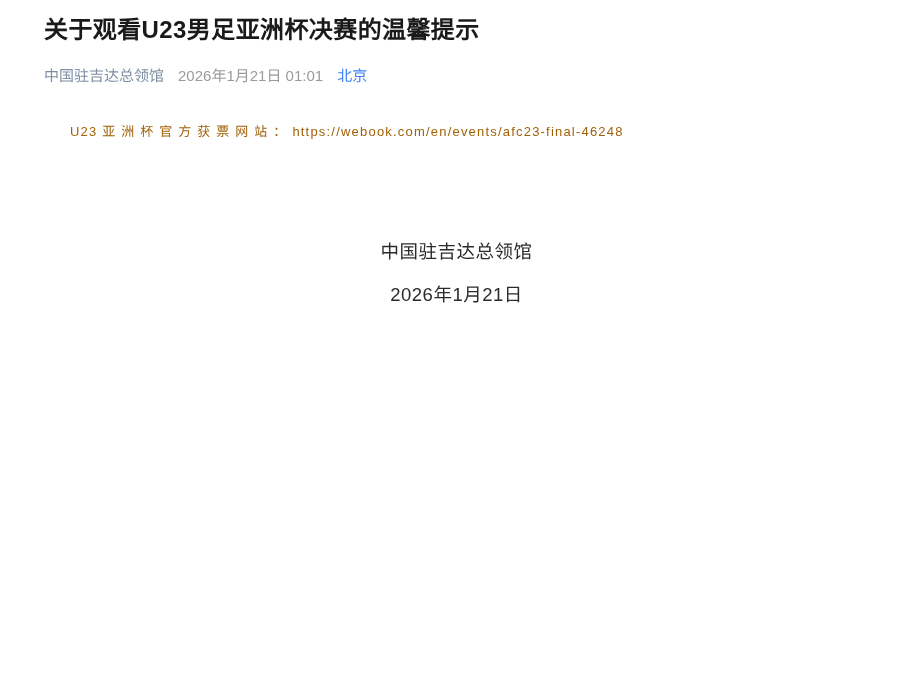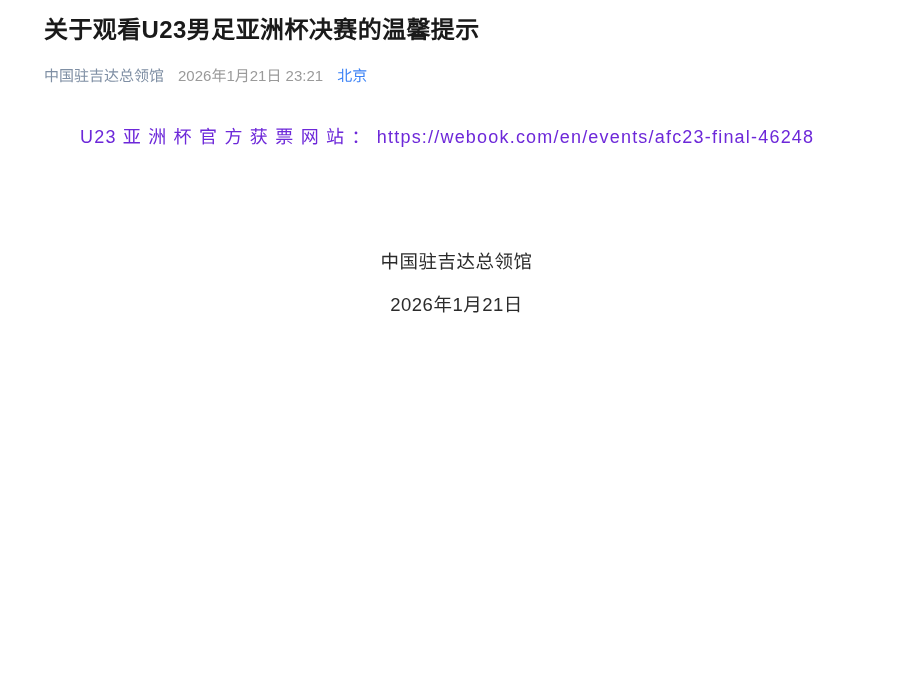--- a/index.html
+++ b/index.html
@@ -54,23 +54,23 @@
   }
   .kw {
     color: #3d6fa8;
   }
   .kw-sup {
     font-size: 10px;
     vertical-align: super;
     color: #3d6fa8;
   }
   .link-para {
-    font-size: 18px;
+    font-size: 13px;
     line-height: 2.0;
-    color: #6d28d9;
+    color: #a16207;
     letter-spacing: 1.2px;
     margin: 0 0 22px 0;
     text-indent: 2em;
     word-break: break-all;
   }
   .signature-block {
     margin-top: 86px;
     text-align: center;
     font-size: 18.5px;
     line-height: 2.3;
@@ -83,21 +83,21 @@
 </style>
 </head>
 <body>
 
 <div class="article">
 
   <h1 class="article-title">关于观看U23男足亚洲杯决赛的温馨提示</h1>
 
   <div class="meta-line">
     <span class="meta-source">中国驻吉达总领馆</span>
-    <span class="meta-date">2026年1月21日 23:21</span>
+    <span class="meta-date">2026年1月21日 01:01</span>
     <span class="meta-place">北京</span>
   </div>
 
 
 
   <p class="link-para">U23 亚 洲 杯 官 方 获 票 网 站 ： https://webook.com/en/events/afc23-final-46248</p>
 
   <div class="signature-block">
     <span class="sig-line">中国驻吉达总领馆</span>
     <span class="sig-line">2026年1月21日</span>

